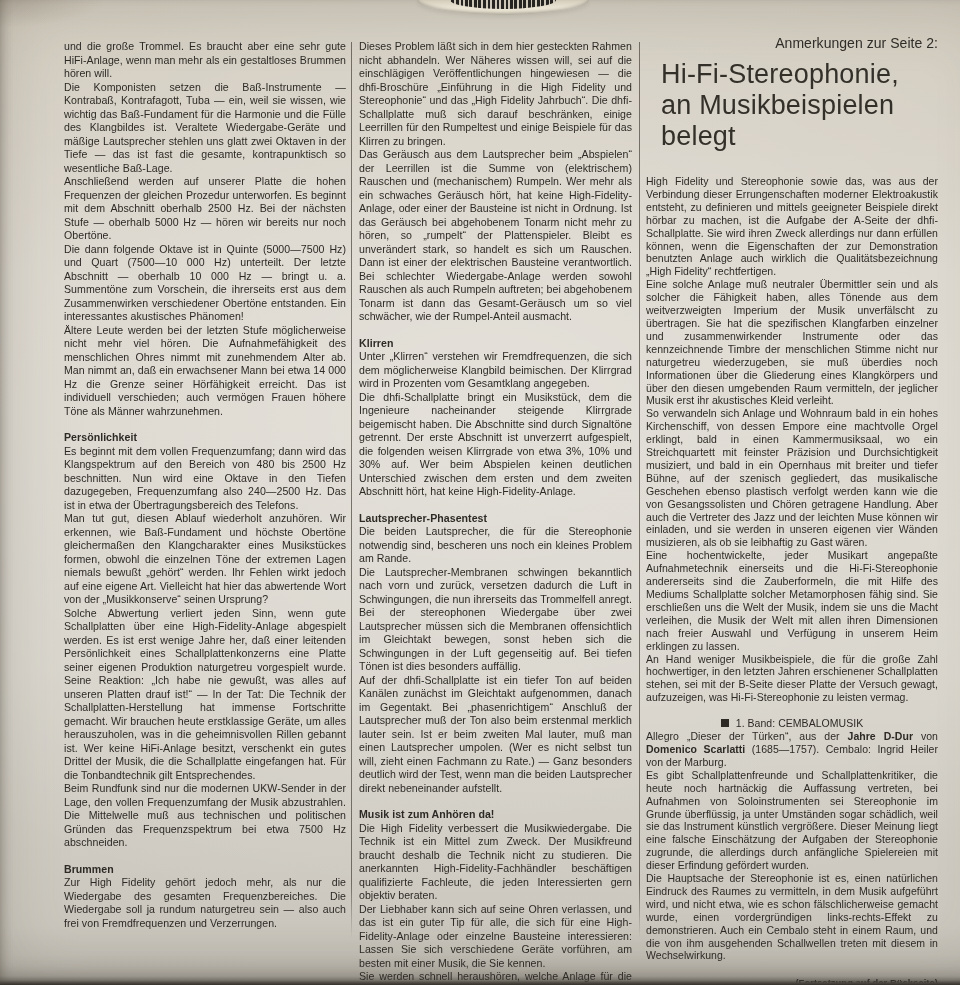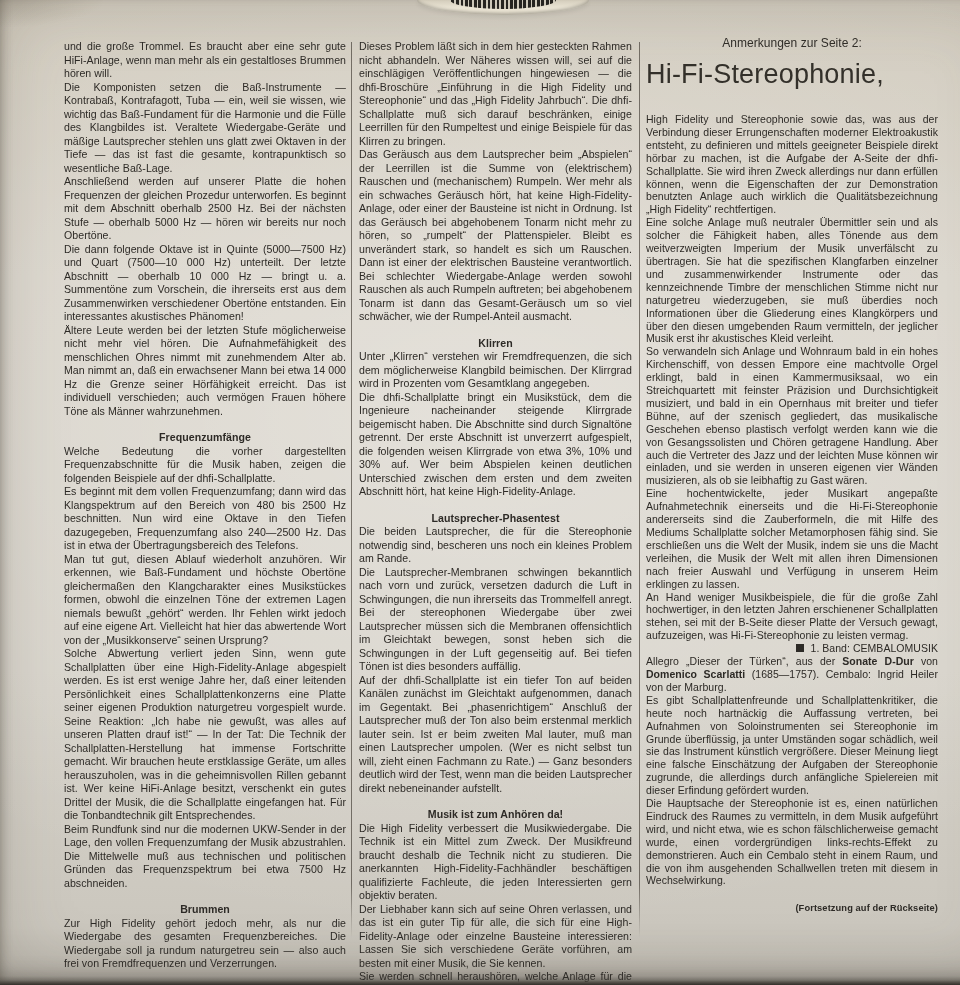--- a/index.html
+++ b/index.html
@@ -27,30 +27,30 @@
     overflow:hidden;
   }
   .record-edge{
     position:absolute;left:33px;top:0;width:106px;height:9px;
     border-radius:0 0 53px 53px / 0 0 9px 9px;
     background:#34312c;
     background-image:repeating-linear-gradient(90deg, rgba(232,226,210,.85) 0 1.5px, rgba(38,36,32,1) 1.5px 4.5px);
   }
   .col{position:absolute;top:40px;text-align:justify;font-size:10.6px;line-height:13.5px;letter-spacing:.04px;hyphens:auto;-webkit-hyphens:auto;}
   .col p{margin:0;}
-  .col h3{font-size:10.6px;line-height:13.5px;margin:13px 0 0 0;text-align:center;font-weight:700;}
+  .col h3{font-size:10.6px;line-height:13.5px;margin:13px 0 0 0;text-align:left;font-weight:700;}
   .col1{left:64px;width:282px;}
   .col2{left:359px;width:273px;}
   .col3{left:646px;top:34px;width:292px;font-size:10.5px;line-height:12.9px;}
   .divider{position:absolute;top:42px;width:1px;background:linear-gradient(180deg, rgba(72,66,58,.7) 0%, rgba(72,66,58,.7) 94%, rgba(72,66,58,0) 100%);}
   .divider1{left:351px;height:896px;}
   .divider2{left:639px;height:896px;}
-  .kicker{font-size:12px;line-height:18px;margin:0 0 7px 0;text-align:center;color:#302d28;}
-  .title{font-size:27px;line-height:31px;font-weight:400;margin:0 0 23px 0;text-align:left;letter-spacing:.2px;color:#33302a;}
-  .band{text-align:right;white-space:nowrap;}
+  .kicker{font-size:14px;line-height:18px;margin:0 0 7px 0;text-align:right;color:#302d28;}
+  .title{font-size:27px;line-height:31px;font-weight:400;margin:0 0 23px 15px;text-align:left;letter-spacing:.2px;color:#33302a;}
+  .band{margin-top:13px;text-align:center;white-space:nowrap;}
   .band-square{display:inline-block;width:8px;height:8px;background:#2d2a26;margin-right:7px;vertical-align:baseline;}
   .credit b{font-weight:700;}
   .footnote{text-align:right;font-size:9.3px;font-weight:700;margin-top:15px;letter-spacing:.1px;}
   .bottom-edge{position:absolute;left:0;bottom:0;width:100%;height:9px;
     background:linear-gradient(180deg, rgba(58,55,49,0) 0%, rgba(58,55,49,.25) 45%, #4a463f 80%, #332f2a 100%);}
 </style>
 </head>
 <body>
 
 <div class="photo">
@@ -58,22 +58,21 @@
   <div class="thumb-hole">
     <div class="record-edge"></div>
   </div>
 
   <div class="col col1">
     <p>und die große Trommel. Es braucht aber eine sehr gute HiFi-Anlage, wenn man mehr als ein gestaltloses Brummen hören will.</p>
     <p>Die Komponisten setzen die Baß-Instrumente — Kontrabaß, Kontrafagott, Tuba — ein, weil sie wissen, wie wichtig das Baß-Fundament für die Harmonie und die Fülle des Klangbildes ist. Veraltete Wiedergabe-Geräte und mäßige Lautsprecher stehlen uns glatt zwei Oktaven in der Tiefe — das ist fast die gesamte, kontrapunktisch so wesentliche Baß-Lage.</p>
     <p>Anschließend werden auf unserer Platte die hohen Frequenzen der gleichen Prozedur unterworfen. Es beginnt mit dem Abschnitt oberhalb 2500 Hz. Bei der nächsten Stufe — oberhalb 5000 Hz — hören wir bereits nur noch Obertöne.</p>
     <p>Die dann folgende Oktave ist in Quinte (5000—7500 Hz) und Quart (7500—10 000 Hz) unterteilt. Der letzte Abschnitt — oberhalb 10 000 Hz — bringt u. a. Summentöne zum Vorschein, die ihrerseits erst aus dem Zusammenwirken verschiedener Obertöne entstanden. Ein interessantes akustisches Phänomen!</p>
     <p>Ältere Leute werden bei der letzten Stufe möglicherweise nicht mehr viel hören. Die Aufnahmefähigkeit des menschlichen Ohres nimmt mit zunehmendem Alter ab. Man nimmt an, daß ein erwachsener Mann bei etwa 14 000 Hz die Grenze seiner Hörfähigkeit erreicht. Das ist individuell verschieden; auch vermögen Frauen höhere Töne als Männer wahrzunehmen.</p>
-    <h3>Frequenzumfänge</h3>
-    <p>Welche Bedeutung die vorher dargestellten Frequenzabschnitte für die Musik haben, zeigen die folgenden Beispiele auf der dhfi-Schallplatte.</p>
+    <h3>Persönlichkeit</h3>
     <p>Es beginnt mit dem vollen Frequenzumfang; dann wird das Klangspektrum auf den Bereich von 480 bis 2500 Hz beschnitten. Nun wird eine Oktave in den Tiefen dazugegeben, Frequenzumfang also 240—2500 Hz. Das ist in etwa der Übertragungsbereich des Telefons.</p>
     <p>Man tut gut, diesen Ablauf wiederholt anzuhören. Wir erkennen, wie Baß-Fundament und höchste Obertöne gleichermaßen den Klangcharakter eines Musikstückes formen, obwohl die einzelnen Töne der extremen Lagen niemals bewußt „gehört“ werden. Ihr Fehlen wirkt jedoch auf eine eigene Art. Vielleicht hat hier das abwertende Wort von der „Musikkonserve“ seinen Ursprung?</p>
     <p>Solche Abwertung verliert jeden Sinn, wenn gute Schallplatten über eine High-Fidelity-Anlage abgespielt werden. Es ist erst wenige Jahre her, daß einer leitenden Persönlichkeit eines Schallplattenkonzerns eine Platte seiner eigenen Produktion naturgetreu vorgespielt wurde. Seine Reaktion: „Ich habe nie gewußt, was alles auf unseren Platten drauf ist!“ — In der Tat: Die Technik der Schallplatten-Herstellung hat immense Fortschritte gemacht. Wir brauchen heute erstklassige Geräte, um alles herauszuholen, was in die geheimnisvollen Rillen gebannt ist. Wer keine HiFi-Anlage besitzt, verschenkt ein gutes Drittel der Musik, die die Schallplatte eingefangen hat. Für die Tonbandtechnik gilt Entsprechendes.</p>
     <p>Beim Rundfunk sind nur die modernen UKW-Sender in der Lage, den vollen Frequenzumfang der Musik abzustrahlen. Die Mittelwelle muß aus technischen und politischen Gründen das Frequenzspektrum bei etwa 7500 Hz abschneiden.</p>
     <h3>Brummen</h3>
     <p>Zur High Fidelity gehört jedoch mehr, als nur die Wiedergabe des gesamten Frequenzbereiches. Die Wiedergabe soll ja rundum naturgetreu sein — also auch frei von Fremdfrequenzen und Verzerrungen.</p>
   </div>
 
   <div class="divider divider1"></div>
 
@@ -92,29 +91,29 @@
     <p>Der Liebhaber kann sich auf seine Ohren verlassen, und das ist ein guter Tip für alle, die sich für eine High-Fidelity-Anlage oder einzelne Bausteine interessieren: Lassen Sie sich verschiedene Geräte vorführen, am besten mit einer Musik, die Sie kennen.</p>
     <p>Sie werden schnell heraushören, welche Anlage für die naturgetreue Musikwiedergabe am besten geeignet ist!</p>
 
   </div>
 
   <div class="divider divider2"></div>
 
   <div class="col col3">
     <div class="kicker">Anmerkungen zur Seite 2:</div>
     <h1 class="title"><span>Hi-Fi-Stereophonie,</span><br>
-      </h1>
+      <span>an Musikbeispielen belegt</span></h1>
     <p>High Fidelity und Stereophonie sowie das, was aus der Verbindung dieser Errungenschaften moderner Elektroakustik entsteht, zu definieren und mittels geeigneter Beispiele direkt hörbar zu machen, ist die Aufgabe der A-Seite der dhfi-Schallplatte. Sie wird ihren Zweck allerdings nur dann erfüllen können, wenn die Eigenschaften der zur Demonstration benutzten Anlage auch wirklich die Qualitätsbezeichnung „High Fidelity“ rechtfertigen.</p>
     <p>Eine solche Anlage muß neutraler Übermittler sein und als solcher die Fähigkeit haben, alles Tönende aus dem weitverzweigten Imperium der Musik unverfälscht zu übertragen. Sie hat die spezifischen Klangfarben einzelner und zusammenwirkender Instrumente oder das kennzeichnende Timbre der menschlichen Stimme nicht nur naturgetreu wiederzugeben, sie muß überdies noch Informationen über die Gliederung eines Klangkörpers und über den diesen umgebenden Raum vermitteln, der jeglicher Musik erst ihr akustisches Kleid verleiht.</p>
     <p>So verwandeln sich Anlage und Wohnraum bald in ein hohes Kirchenschiff, von dessen Empore eine machtvolle Orgel erklingt, bald in einen Kammermusiksaal, wo ein Streichquartett mit feinster Präzision und Durchsichtigkeit musiziert, und bald in ein Opernhaus mit breiter und tiefer Bühne, auf der szenisch gegliedert, das musikalische Geschehen ebenso plastisch verfolgt werden kann wie die von Gesangssolisten und Chören getragene Handlung. Aber auch die Vertreter des Jazz und der leichten Muse können wir einladen, und sie werden in unseren eigenen vier Wänden musizieren, als ob sie leibhaftig zu Gast wären.</p>
     <p>Eine hochentwickelte, jeder Musikart angepaßte Aufnahmetechnik einerseits und die Hi-Fi-Stereophonie andererseits sind die Zauberformeln, die mit Hilfe des Mediums Schallplatte solcher Metamorphosen fähig sind. Sie erschließen uns die Welt der Musik, indem sie uns die Macht verleihen, die Musik der Welt mit allen ihren Dimensionen nach freier Auswahl und Verfügung in unserem Heim erklingen zu lassen.</p>
     <p>An Hand weniger Musikbeispiele, die für die große Zahl hochwertiger, in den letzten Jahren erschienener Schallplatten stehen, sei mit der B-Seite dieser Platte der Versuch gewagt, aufzuzeigen, was Hi-Fi-Stereophonie zu leisten vermag.</p>
     <div class="band">
       <span class="band-square"></span><span>1. Band: CEMBALOMUSIK</span>
     </div>
-    <p class="credit"><span>Allegro „Dieser der Türken“, aus der </span><b>Sonate D-Dur</b><span> von </span><b>Domenico Scarlatti</b><span> (1685—1757). Cembalo: Ingrid Heiler von der Marburg.</span></p>
+    <p class="credit"><span>Allegro „Dieser der Türken“, aus der </span><b>Jahre D-Dur</b><span> von </span><b>Domenico Scarlatti</b><span> (1685—1757). Cembalo: Ingrid Heiler von der Marburg.</span></p>
     <p>Es gibt Schallplattenfreunde und Schallplattenkritiker, die heute noch hartnäckig die Auffassung vertreten, bei Aufnahmen von Soloinstrumenten sei Stereophonie im Grunde überflüssig, ja unter Umständen sogar schädlich, weil sie das Instrument künstlich vergrößere. Dieser Meinung liegt eine falsche Einschätzung der Aufgaben der Stereophonie zugrunde, die allerdings durch anfängliche Spielereien mit dieser Erfindung gefördert wurden.</p>
     <p>Die Hauptsache der Stereophonie ist es, einen natürlichen Eindruck des Raumes zu vermitteln, in dem Musik aufgeführt wird, und nicht etwa, wie es schon fälschlicherweise gemacht wurde, einen vordergründigen links-rechts-Effekt zu demonstrieren. Auch ein Cembalo steht in einem Raum, und die von ihm ausgehenden Schallwellen treten mit diesem in Wechselwirkung.</p>
     <div class="footnote">(Fortsetzung auf der Rückseite)</div>
   </div>
 
   <div class="bottom-edge"></div>
 </div>
 
 </body></html>

